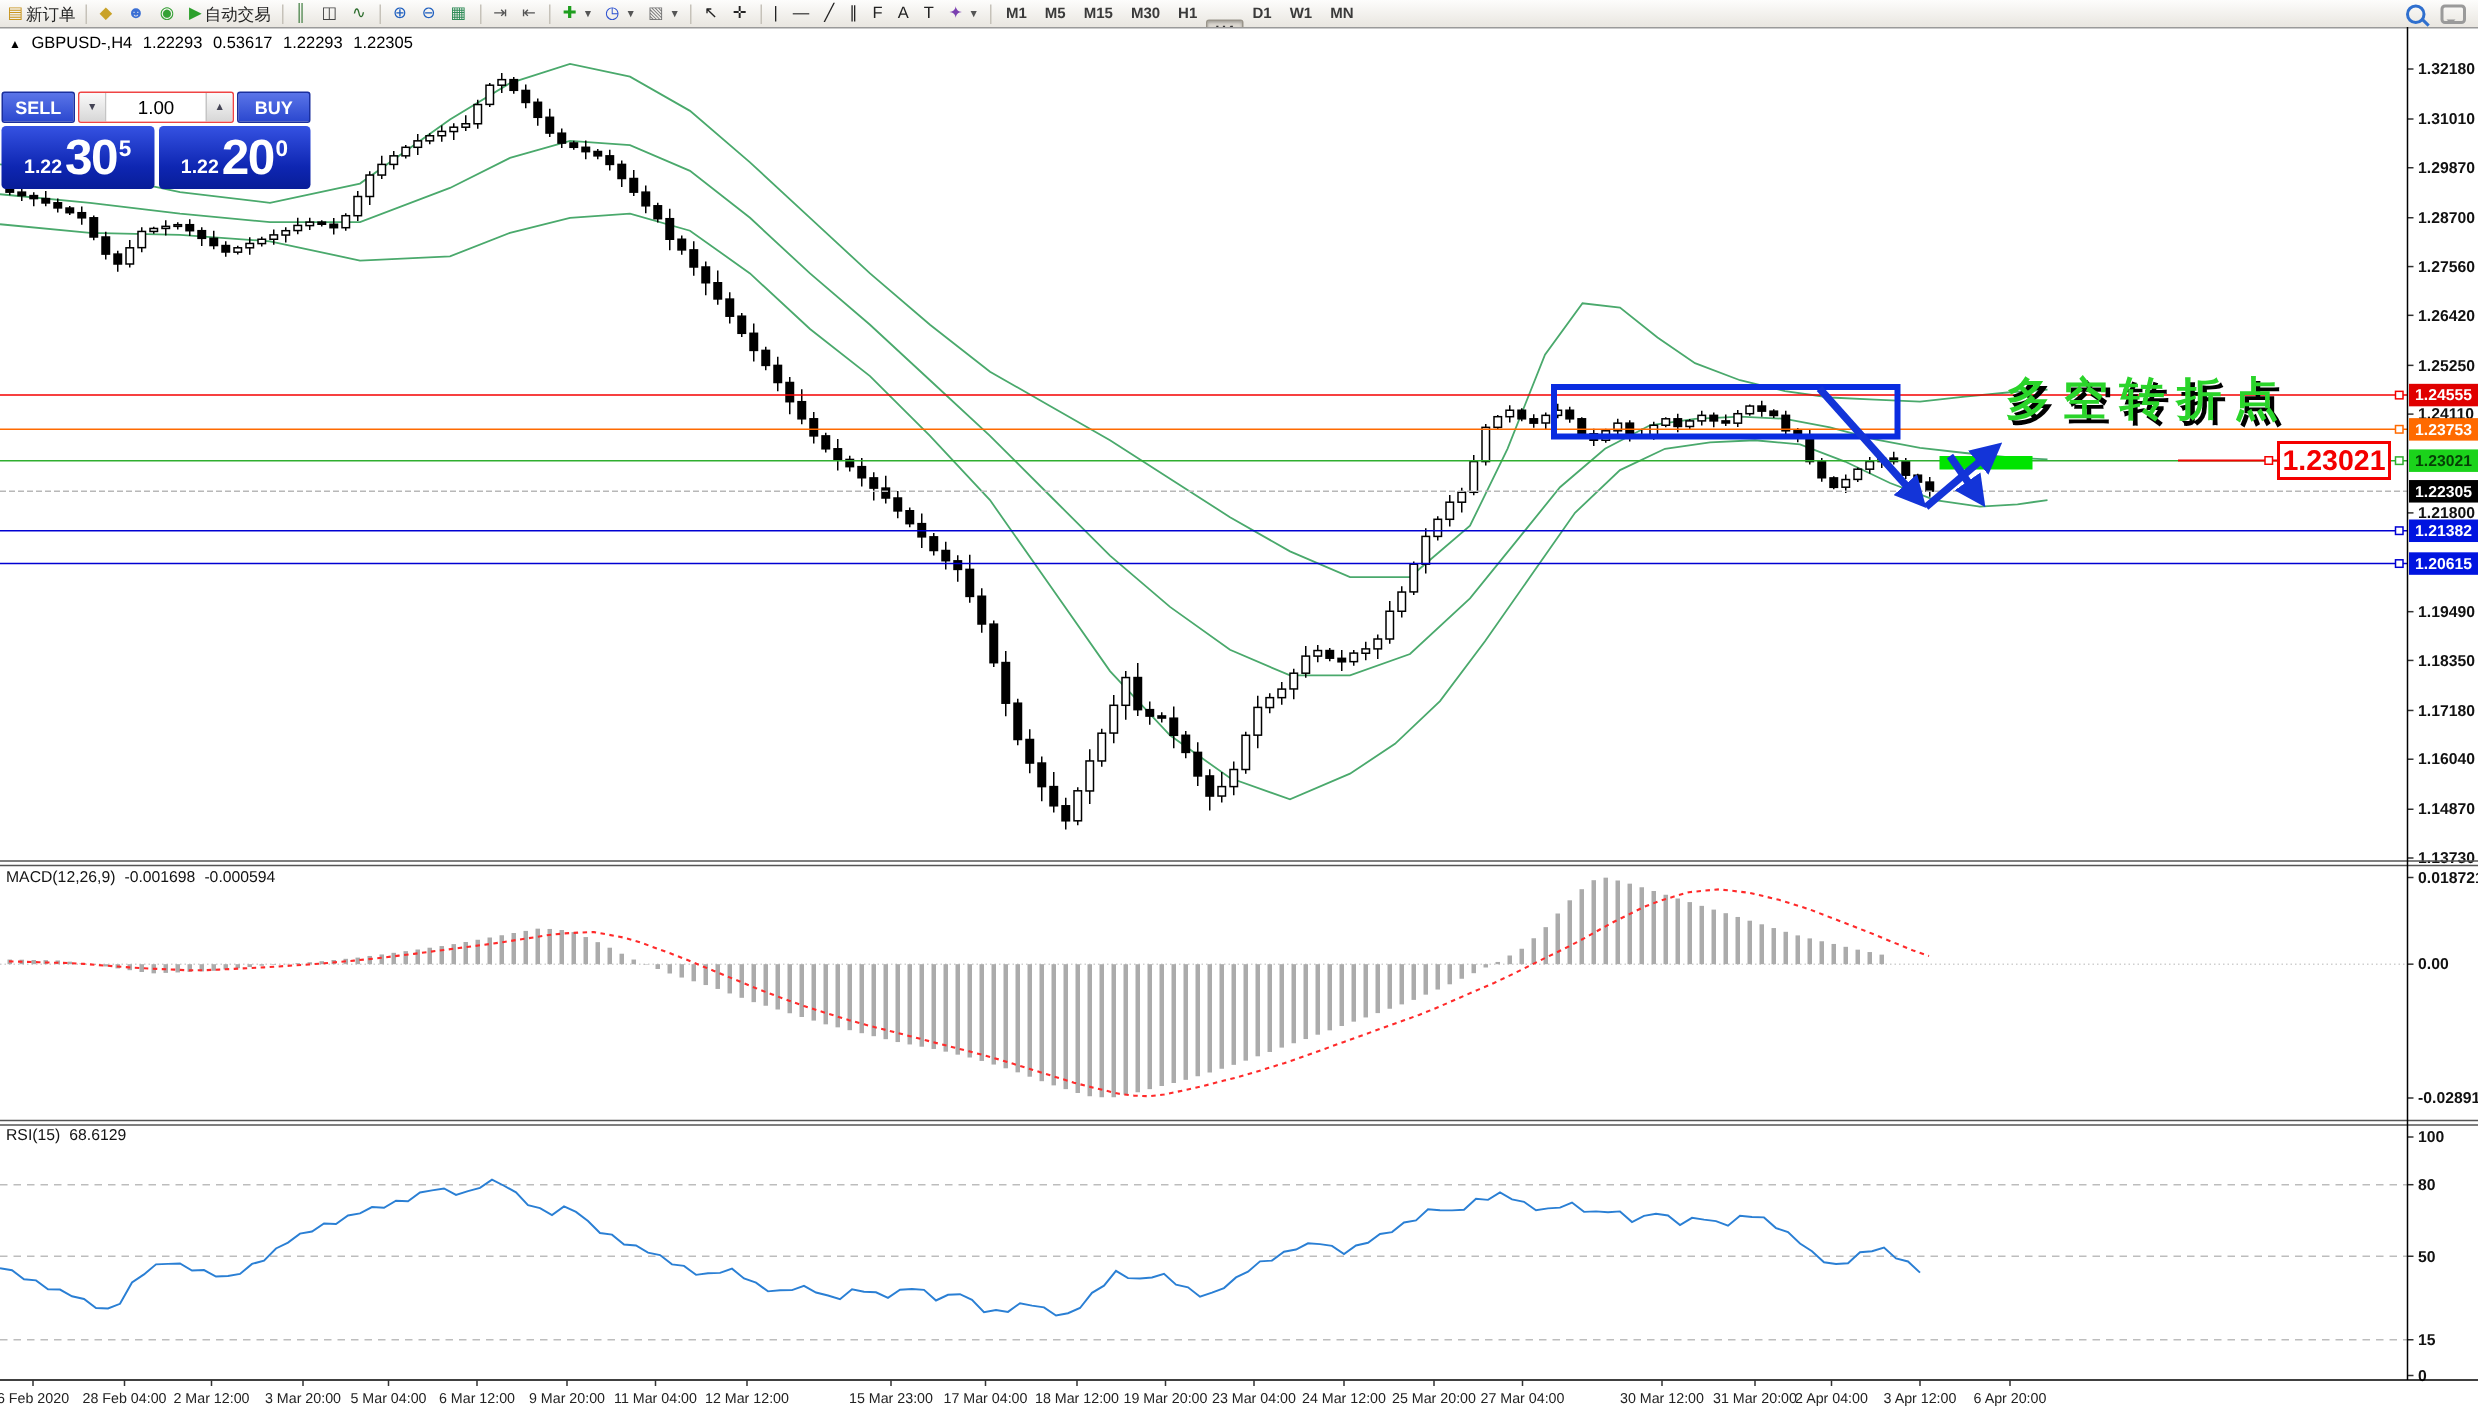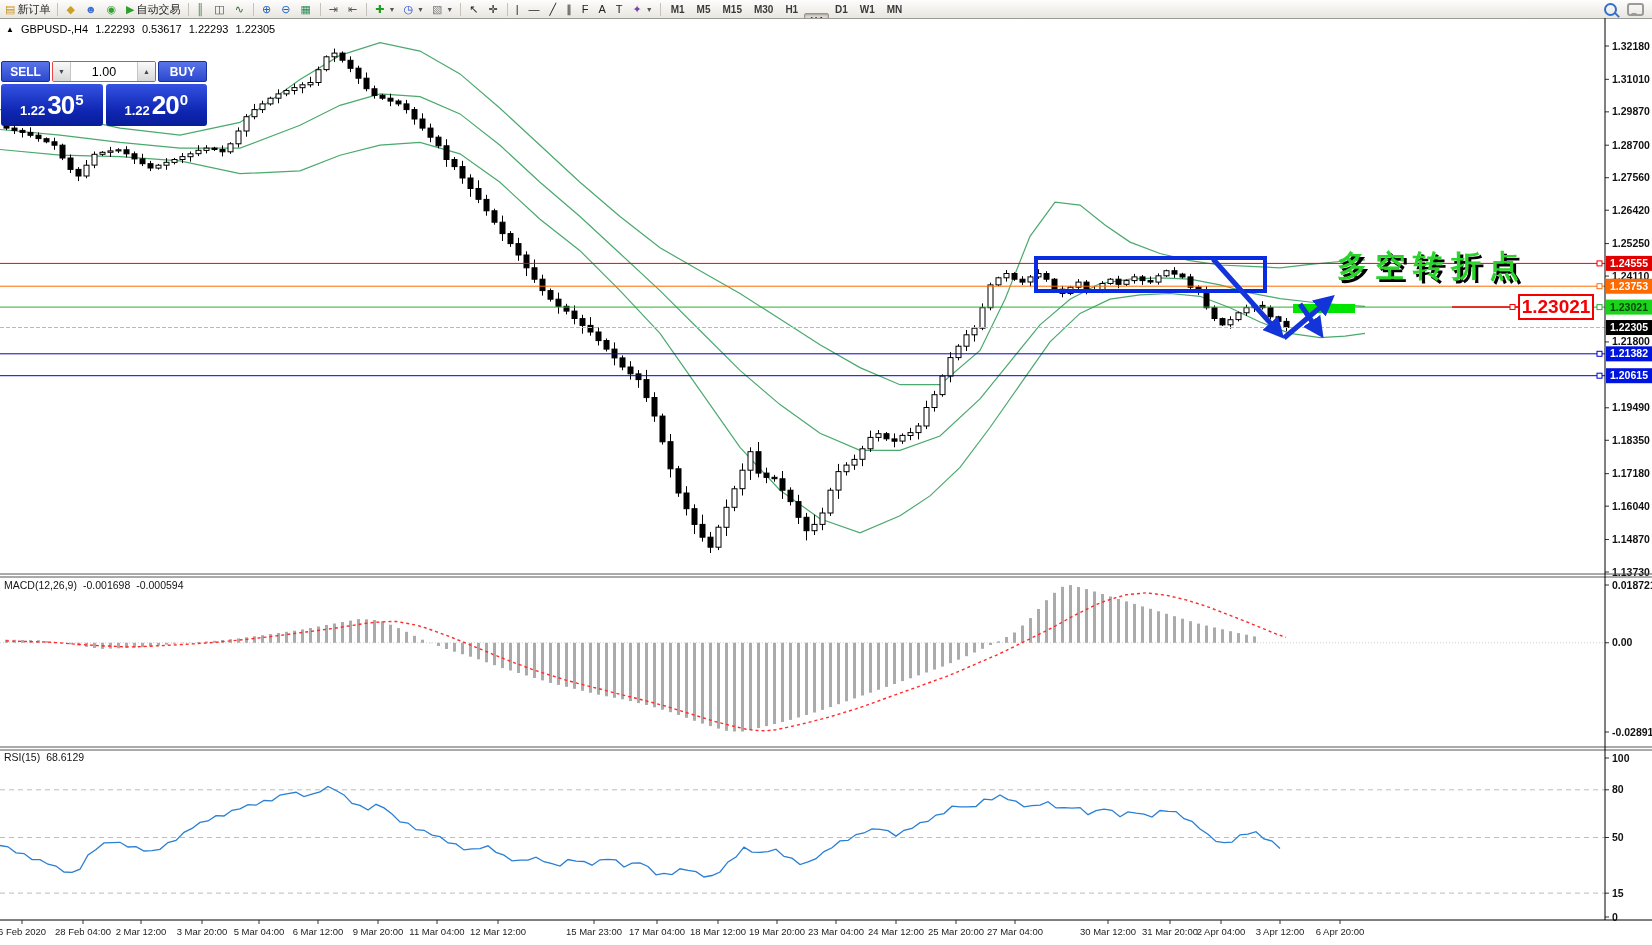--- a/index.html
+++ b/index.html
@@ -38,21 +38,21 @@
   .vol{flex:1;display:flex;border:1px solid #ef4444;background:#fff;border-radius:2px;overflow:hidden;}
   .vol .sp{width:18px;background:linear-gradient(#fafafa,#d7d7d7);display:flex;align-items:center;justify-content:center;
     font-size:7px;color:#445;border:0;cursor:pointer;}
   .vol .sp.l{border-right:1px solid #c5c5c5;}
   .vol .sp.r{border-left:1px solid #c5c5c5;}
   .vol input{flex:1;border:0;outline:0;text-align:center;font-size:12.5px;color:#000;min-width:10px;font-family:inherit;}
   .tp-row2{display:flex;gap:3px;}
   .pricebox{flex:1;height:42px;background:linear-gradient(#3552e2 0%,#0e26b2 65%,#081d98 100%);
     border-radius:3px;color:#fff;display:flex;align-items:center;justify-content:center;cursor:pointer;}
   .ps{font-size:13px;font-weight:700;margin:10px 2px 0 0;}
-  .pb{font-size:26px;font-weight:700;letter-spacing:-1px;line-height:40px;}
+  .pb{font-size:33px;font-weight:700;letter-spacing:-1px;line-height:40px;}
   .pe{font-size:15px;font-weight:700;margin:-12px 0 0 1px;}
 
   
   .indlab{position:absolute;left:4px;font-size:10.5px;color:#141414;display:flex;gap:6px;white-space:nowrap;}
   #macd-label{top:579px;justify-content:flex-end;}
   #rsi-label{top:751px;}
 </style>
 </head>
 <body>
 

